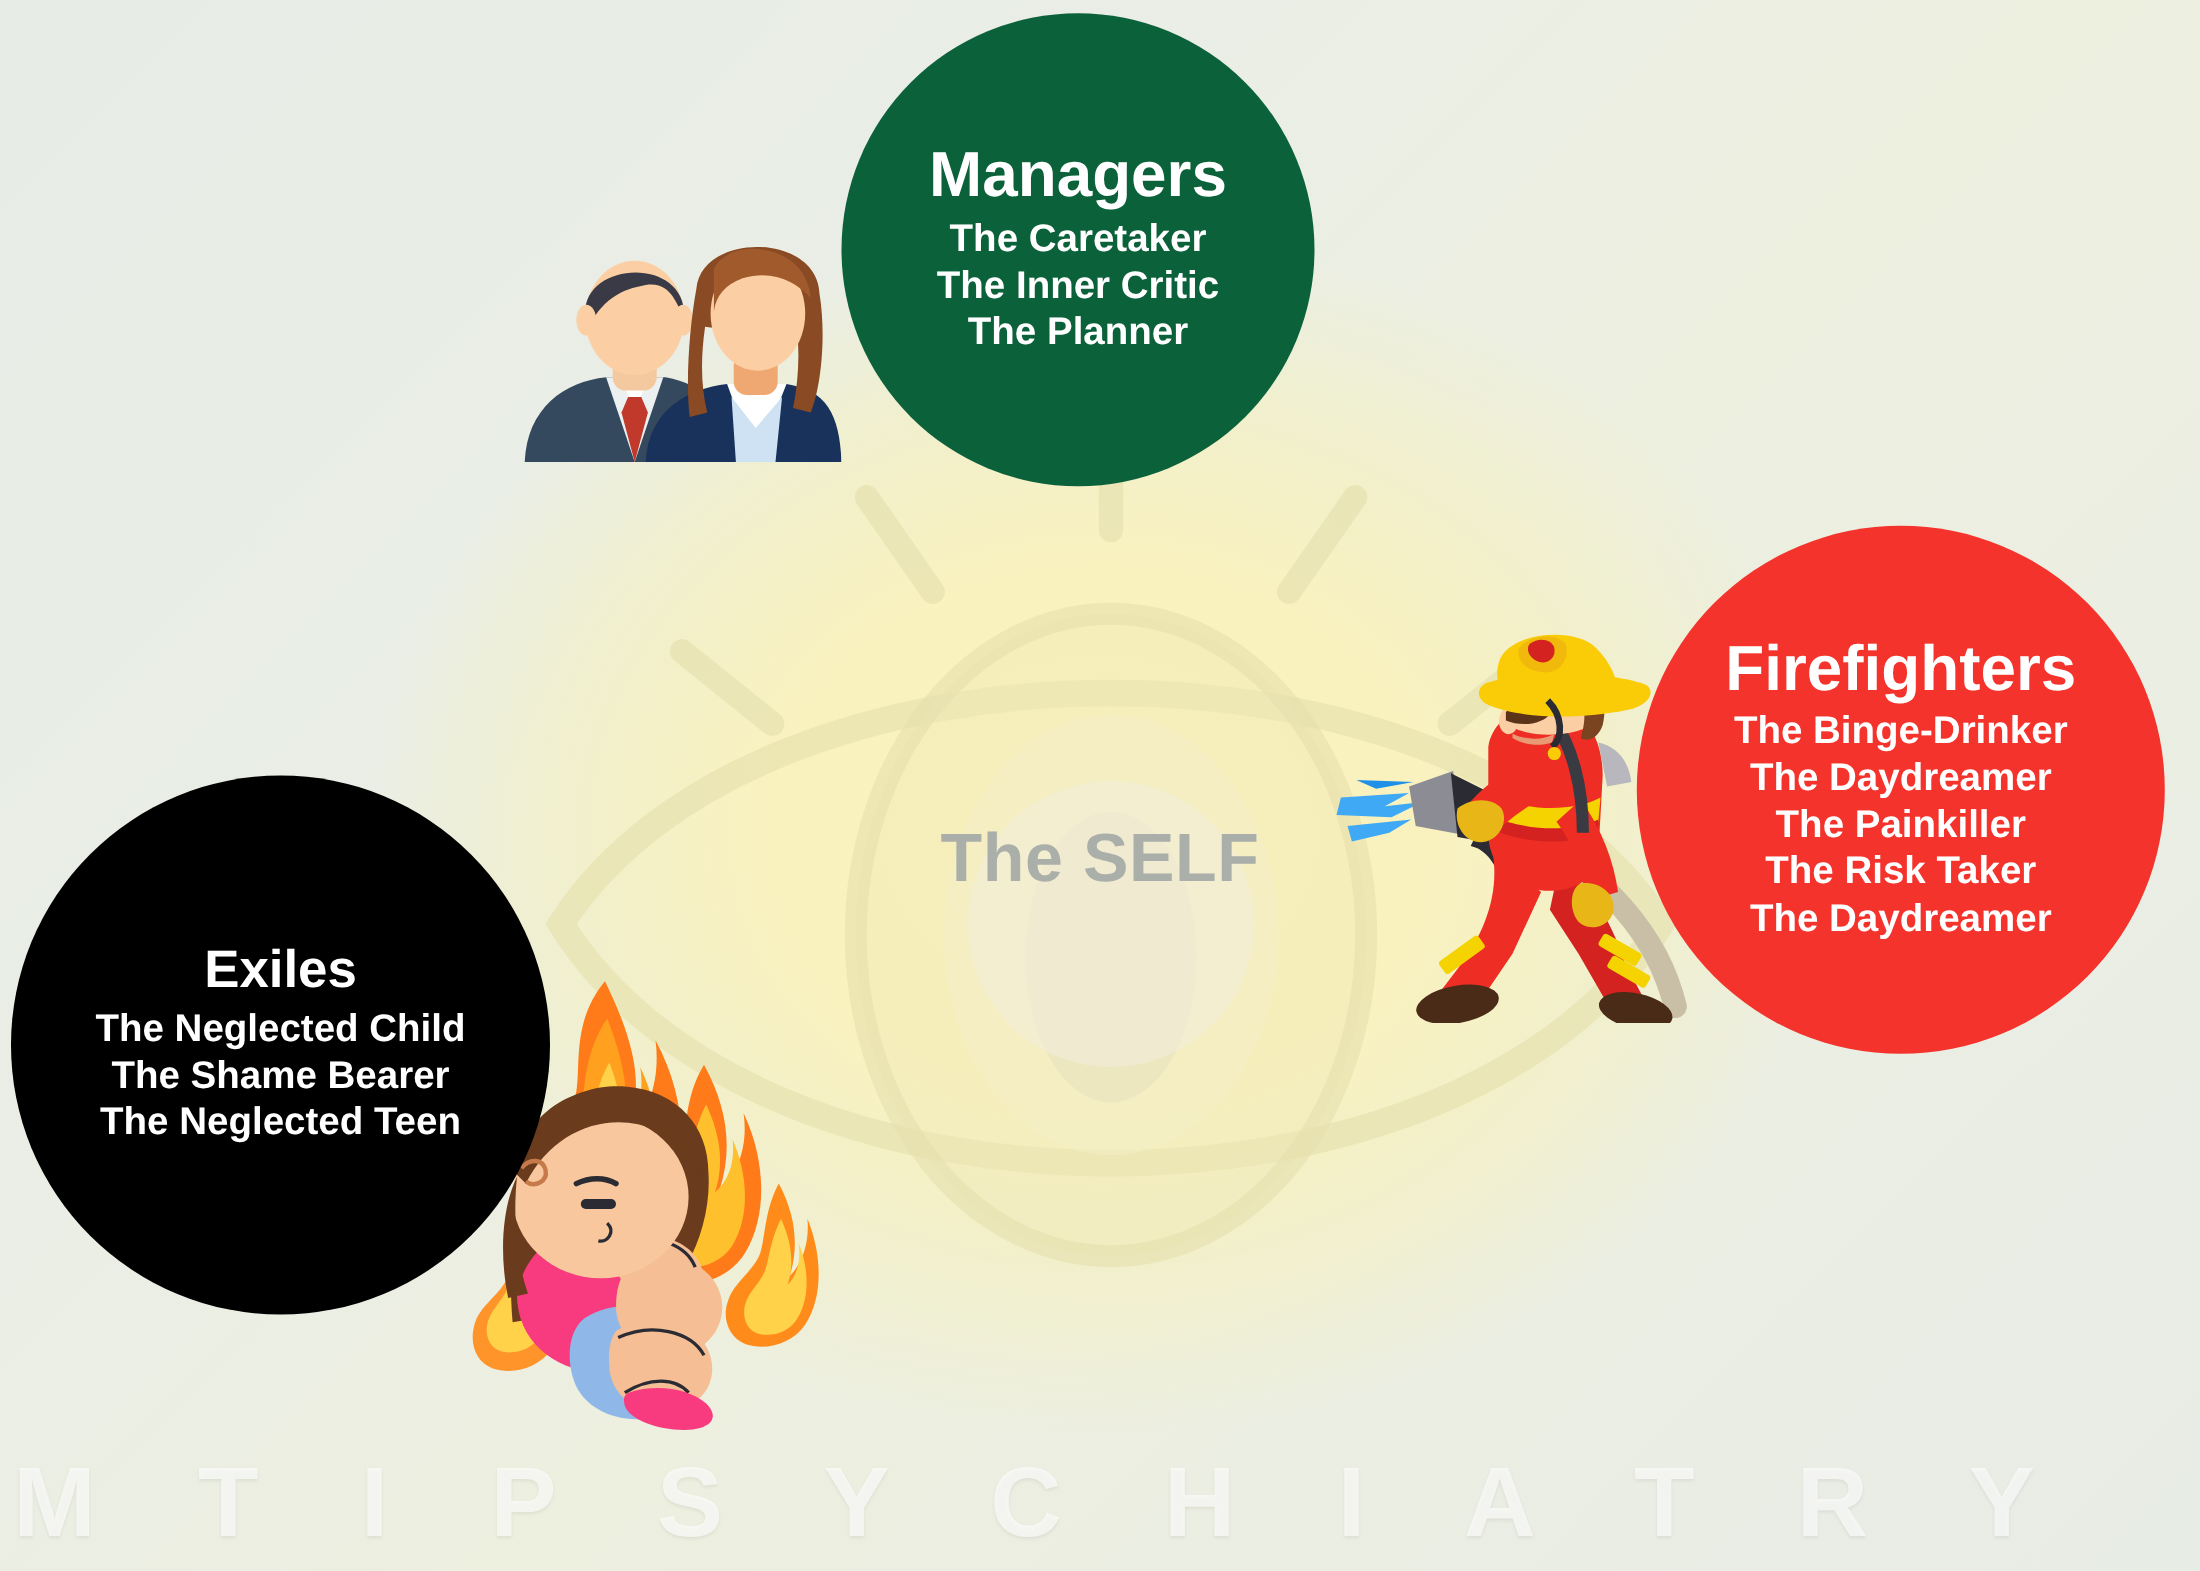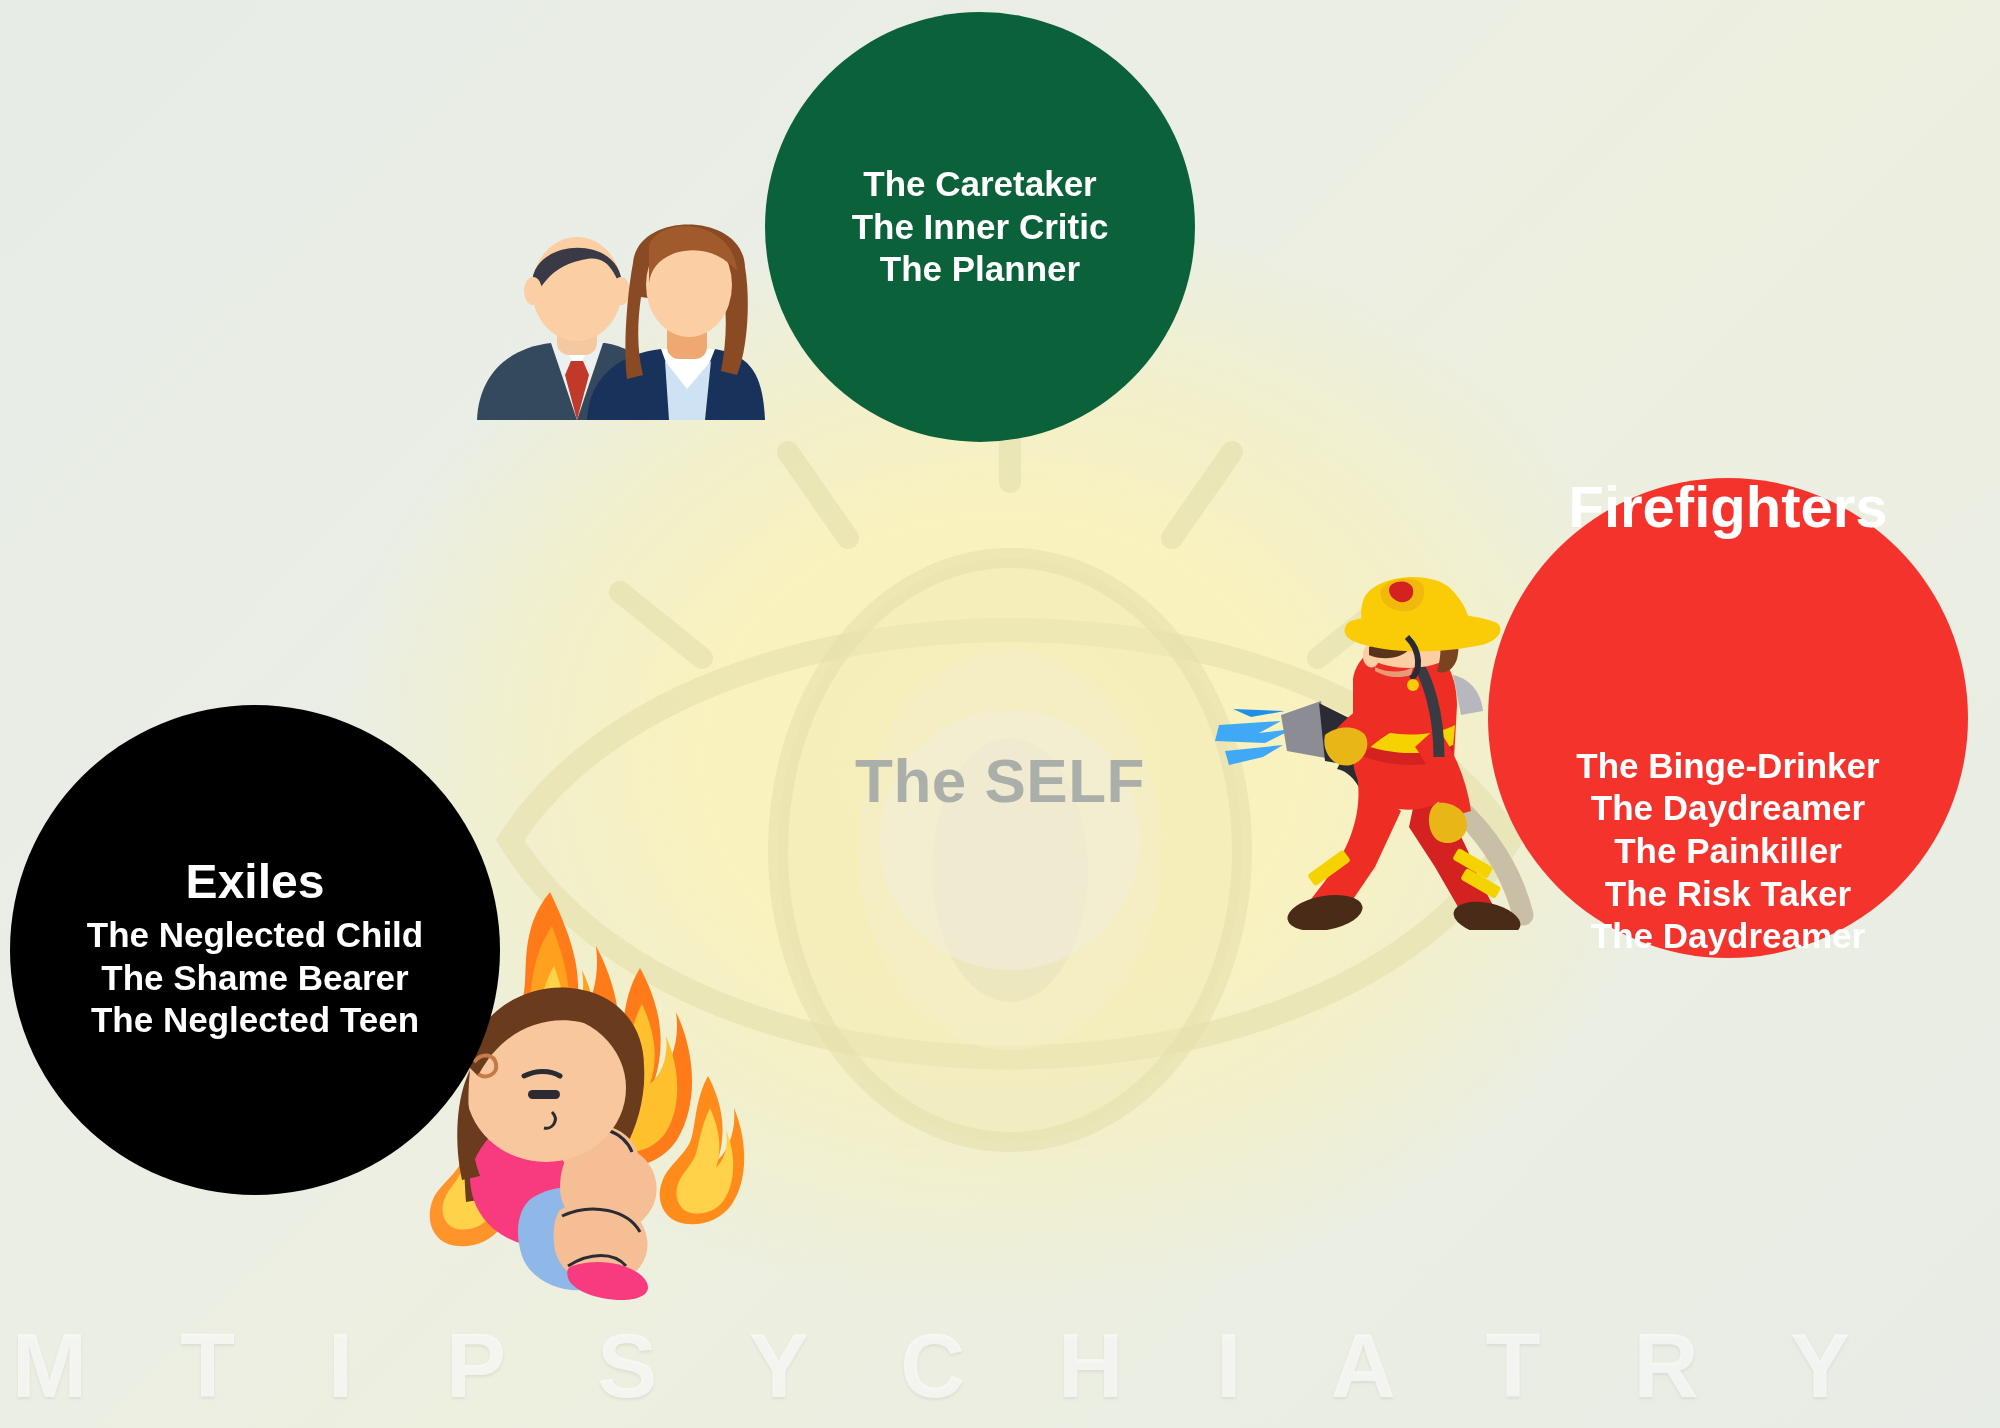--- a/index.html
+++ b/index.html
@@ -39,21 +39,21 @@
     align-items:center;justify-content:center;text-align:center;color:#fff;
     box-sizing:border-box;padding:0 14px;}
   .bubble .b-title{font-weight:700;line-height:1.0;}
   .bubble .b-list{display:flex;flex-direction:column;align-items:center;}
   .bubble .b-item{font-weight:700;line-height:1.22;white-space:nowrap;}
 
   #bubble-managers{left:765px;top:12px;width:430px;height:430px;background:#0B6139;}
   #bubble-managers .b-title{font-size:58px;margin-bottom:8px;}
   #bubble-managers .b-item{font-size:35px;}
 
-  #bubble-firefighters{left:1488px;top:478px;width:480px;height:480px;background:#F4332C;justify-content:space-between;}
+  #bubble-firefighters{left:1488px;top:478px;width:480px;height:480px;background:#F4332C;}
   #bubble-firefighters .b-title{font-size:58px;margin-bottom:6px;}
   #bubble-firefighters .b-item{font-size:35px;}
 
   #bubble-exiles{left:10px;top:705px;width:490px;height:490px;background:#000;}
   #bubble-exiles .b-title{font-size:48px;margin-bottom:8px;}
   #bubble-exiles .b-item{font-size:35px;}
 
   
   .art{position:absolute;pointer-events:none;}
   .art svg{display:block;width:100%;height:100%;}
@@ -213,20 +213,21 @@
       <path d="M70 190 C 66 228 70 268 80 296 L 62 300 C 54 262 56 218 70 190 Z" fill="#6A3B1D"></path>
 
       <path d="M124 196 C 136 190 150 190 160 196" fill="none" stroke="#2B2B33" stroke-width="5" stroke-linecap="round"></path>
       <rect x="128" y="210" width="32" height="9" rx="4.5" fill="#2B2B33"></rect>
       <path d="M152 232 C 160 240 152 250 144 248" fill="none" stroke="#2B2B33" stroke-width="3"></path>
       <path d="M74 182 C 82 172 94 174 96 184 C 98 194 86 200 78 194" fill="none" stroke="#C67A4A" stroke-width="4"></path>
     </svg>
   </div>
 
   <div class="bubble" id="bubble-managers">
+    <div class="b-title">Managers</div>
     <div class="b-list">
       <div class="b-item">The Caretaker</div>
       <div class="b-item">The Inner Critic</div>
       <div class="b-item">The Planner</div>
     </div>
   </div>
 
   <div class="bubble" id="bubble-firefighters">
     <div class="b-title">Firefighters</div>
     <div class="b-list">

